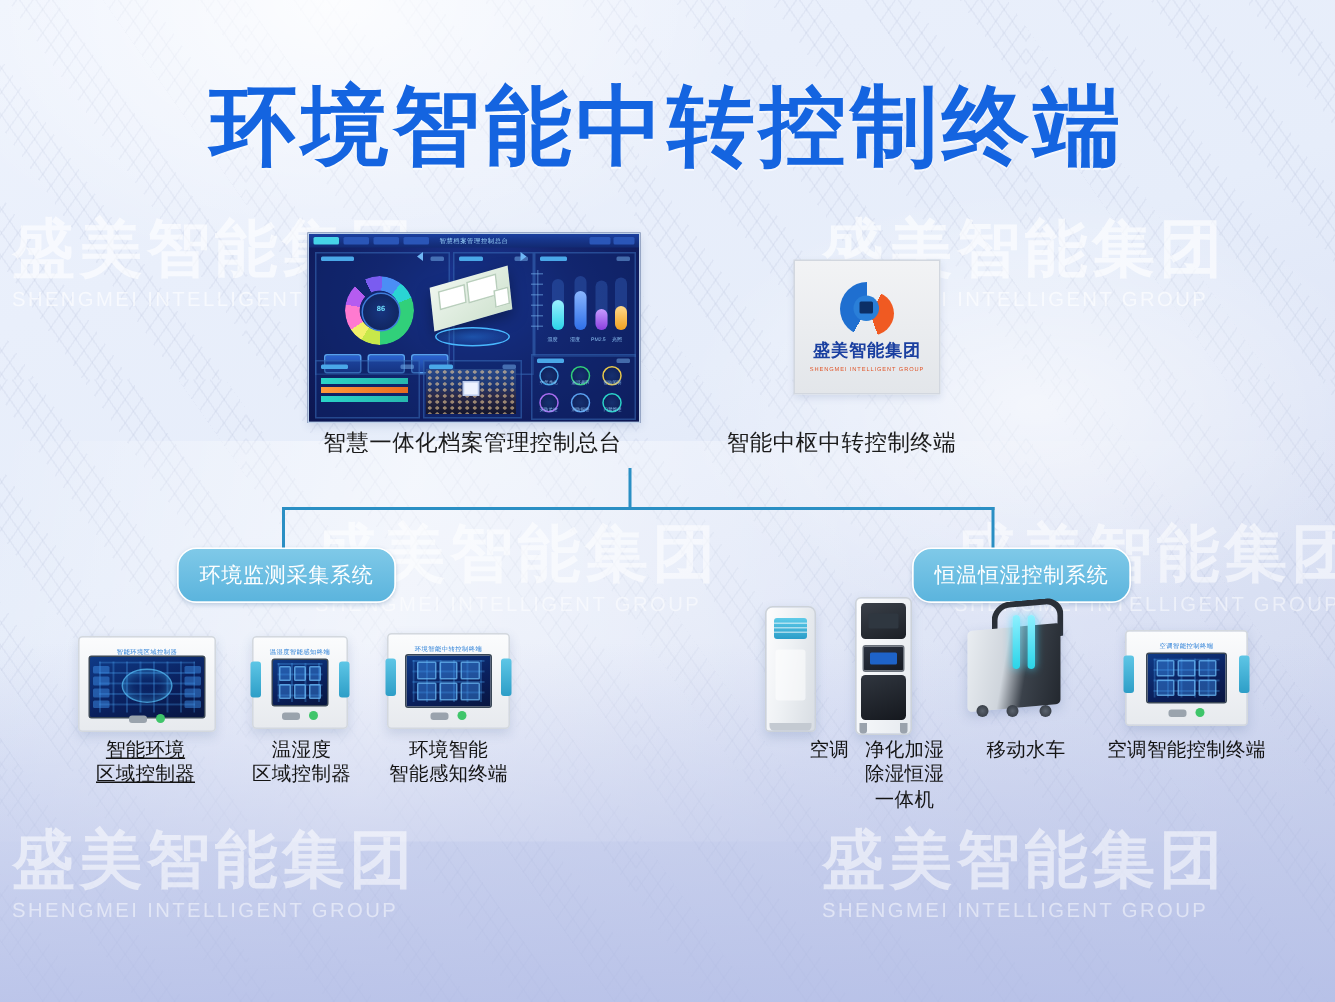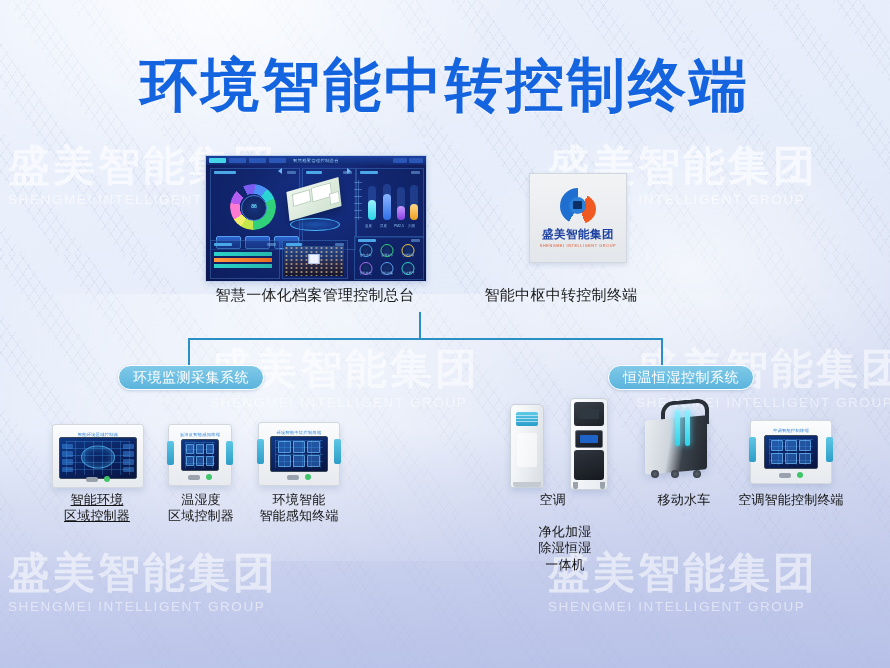--- a/index.html
+++ b/index.html
@@ -134,21 +134,21 @@
   .cap-top{position:absolute;font-size:15px;color:#1b1b1b;letter-spacing:.3px;}
 
   
   .conn{position:absolute;pointer-events:none;}
   .h-line{position:absolute;left:188px;top:338px;width:475px;height:2px;background:#2a8fc4;}
   .v-left{position:absolute;left:188px;top:338px;width:2px;height:34px;background:#2a8fc4;}
   .v-right{position:absolute;left:661px;top:338px;width:2px;height:28px;background:#2a8fc4;}
   .v-stem{position:absolute;left:419px;top:312px;width:2px;height:27px;background:#2a8fc4;}
 
   
-  .pill{position:absolute;height:25px;border-radius:13px;display:flex;align-items:center;justify-content:center;
+  .pill{position:absolute;height:37px;border-radius:13px;display:flex;align-items:center;justify-content:center;
     padding:0 14px;box-sizing:border-box;font-size:14px;color:#fff;letter-spacing:.5px;
     background:linear-gradient(180deg,#7fc9e8,#5bb4dd);
     border:1.5px solid #ffffff;box-shadow:0 1px 3px rgba(50,100,150,.25);}
 
   
   .dev{position:absolute;}
   .dev-label{position:absolute;text-align:center;font-size:13px;color:#141414;line-height:1.25;letter-spacing:.2px;}
 
   
   .wallbox{position:relative;background:linear-gradient(180deg,#fbfcfd,#e7eaee);
@@ -550,21 +550,21 @@
     <div class="ctrl">
       <span class="sw"></span>
       <span class="led"></span>
     </div>
   </div>
 </div>
 
 <div class="dev-label" style="left:486px;top:492px;width:80px;text-align:right;">
   <div>空调</div>
 </div>
-<div class="dev-label" style="left:520px;top:492px;width:90px;margin-top:32px;">
+<div class="dev-label" style="left:558px;top:492px;width:90px;">
   <div>净化加湿</div>
   <div>除湿恒湿</div>
   <div>一体机</div>
 </div>
 <div class="dev-label" style="left:636px;top:492px;width:96px;">
   <div>移动水车</div>
 </div>
 <div class="dev-label" style="left:726px;top:492px;width:130px;">
   <div>空调智能控制终端</div>
 </div>

